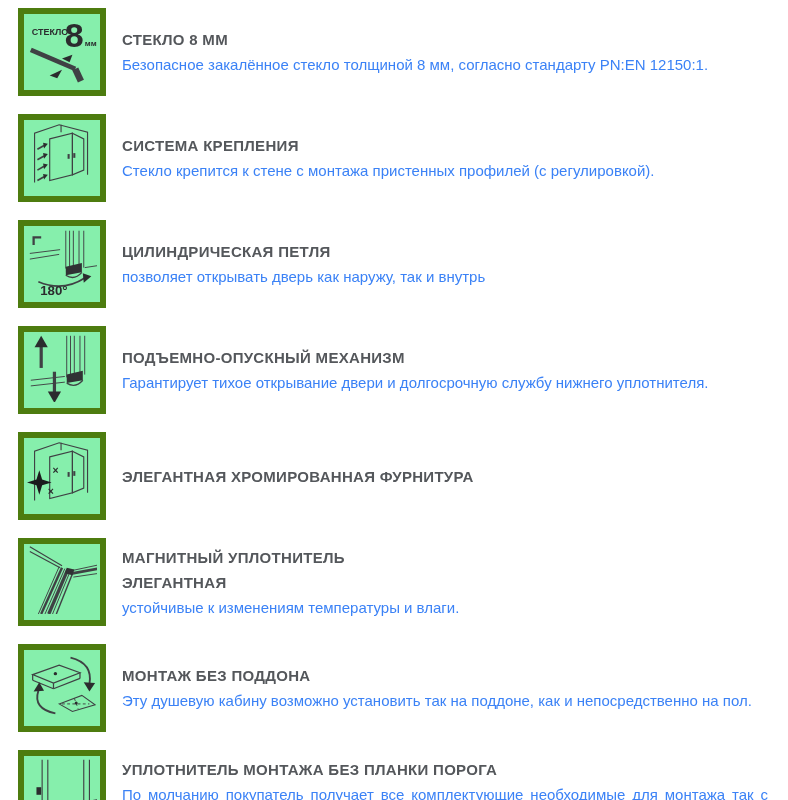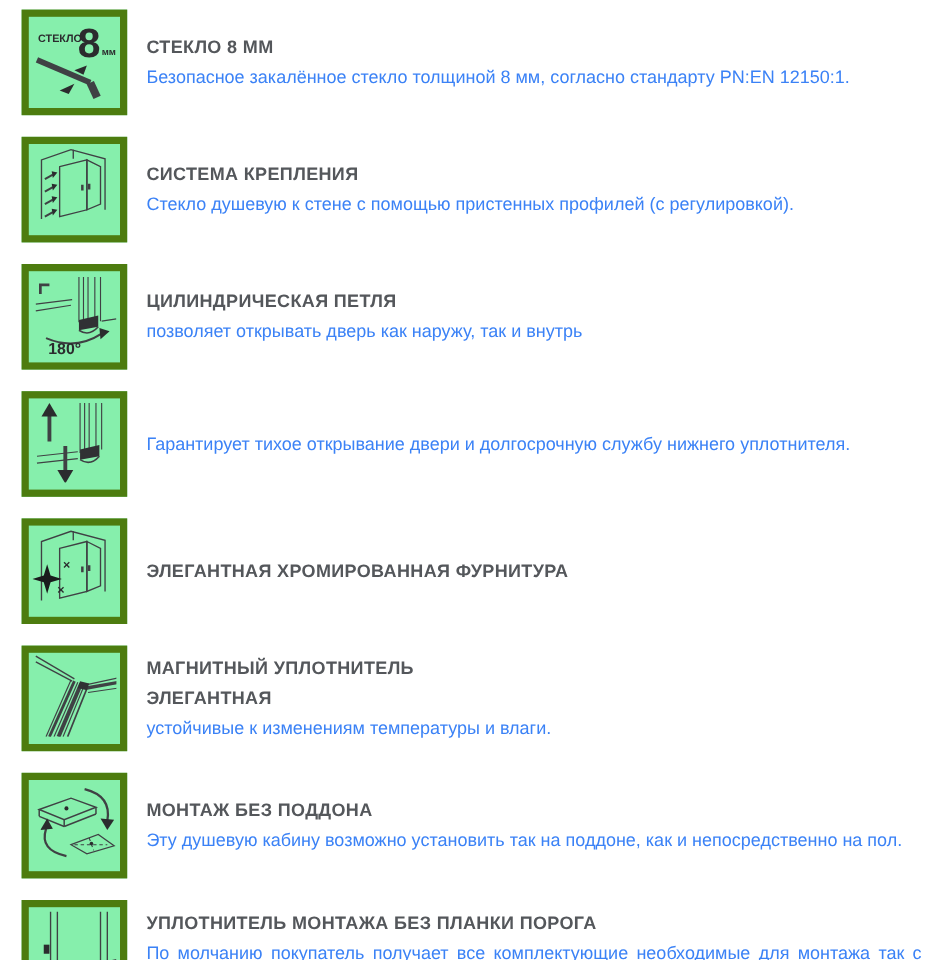--- a/index.html
+++ b/index.html
@@ -80,21 +80,21 @@
             <polygon points="17,35 22,36 18,41" fill="#2b2c2e" stroke="none"></polygon>
           <line x1="11" y1="53" x2="18" y2="49"></line>
             <polygon points="17,46 22,47 18,52" fill="#2b2c2e" stroke="none"></polygon>
           <line x1="11" y1="64" x2="18" y2="60"></line>
             <polygon points="17,57 22,58 18,63" fill="#2b2c2e" stroke="none"></polygon>
         </g>
       </svg>
     </div>
     <div class="txt">
       <h3 class="title">СИСТЕМА КРЕПЛЕНИЯ</h3>
-      <p class="desc">Стекло душевую к стене с помощью пристенных профилей (с регулировкой).</p>
+      <p class="desc">Стекло крепится к стене с монтажа пристенных профилей (с регулировкой).</p>
     </div>
   </section>
 
   <section class="row">
     <div class="iconbox">
       <svg width="70" height="70" viewBox="0 0 74 74" fill="none" stroke="#3f4144">
         <path d="M7 20 L7 12 L15 12" stroke-width="2.4"></path>
         <line x1="3" y1="29" x2="35" y2="25" stroke-width="1"></line>
         <line x1="3" y1="35" x2="34" y2="30" stroke-width="1"></line>
         <g stroke-width="1">
@@ -132,20 +132,21 @@
         <path d="M42 54 Q51 60 59 51" stroke-width="1.4"></path>
         <line x1="4" y1="51" x2="40" y2="47" stroke-width="1"></line>
         <line x1="4" y1="57" x2="40" y2="53" stroke-width="1"></line>
         <line x1="15" y1="38" x2="15" y2="13" stroke-width="3.4"></line>
         <polygon points="15,4 8,16 22,16" fill="#2b2c2e" stroke="none"></polygon>
         <line x1="29" y1="42" x2="29" y2="66" stroke-width="3.4"></line>
         <polygon points="29,75 22,63 36,63" fill="#2b2c2e" stroke="none"></polygon>
       </svg>
     </div>
     <div class="txt">
+      <h3 class="title">ПОДЪЕМНО-ОПУСКНЫЙ МЕХАНИЗМ</h3>
       <p class="desc">Гарантирует тихое открывание двери и долгосрочную службу нижнего уплотнителя.</p>
     </div>
   </section>
 
   <section class="row">
     <div class="iconbox">
       <svg width="70" height="70" viewBox="0 0 74 74" fill="none" stroke="#3f4144" stroke-width="1.2">
         <polyline points="8,66 8,14 34,5 64,13 64,58"></polyline>
         <line x1="36" y1="5" x2="36" y2="13"></line>
         <polygon points="24,20 48,14 48,58 24,64"></polygon>

